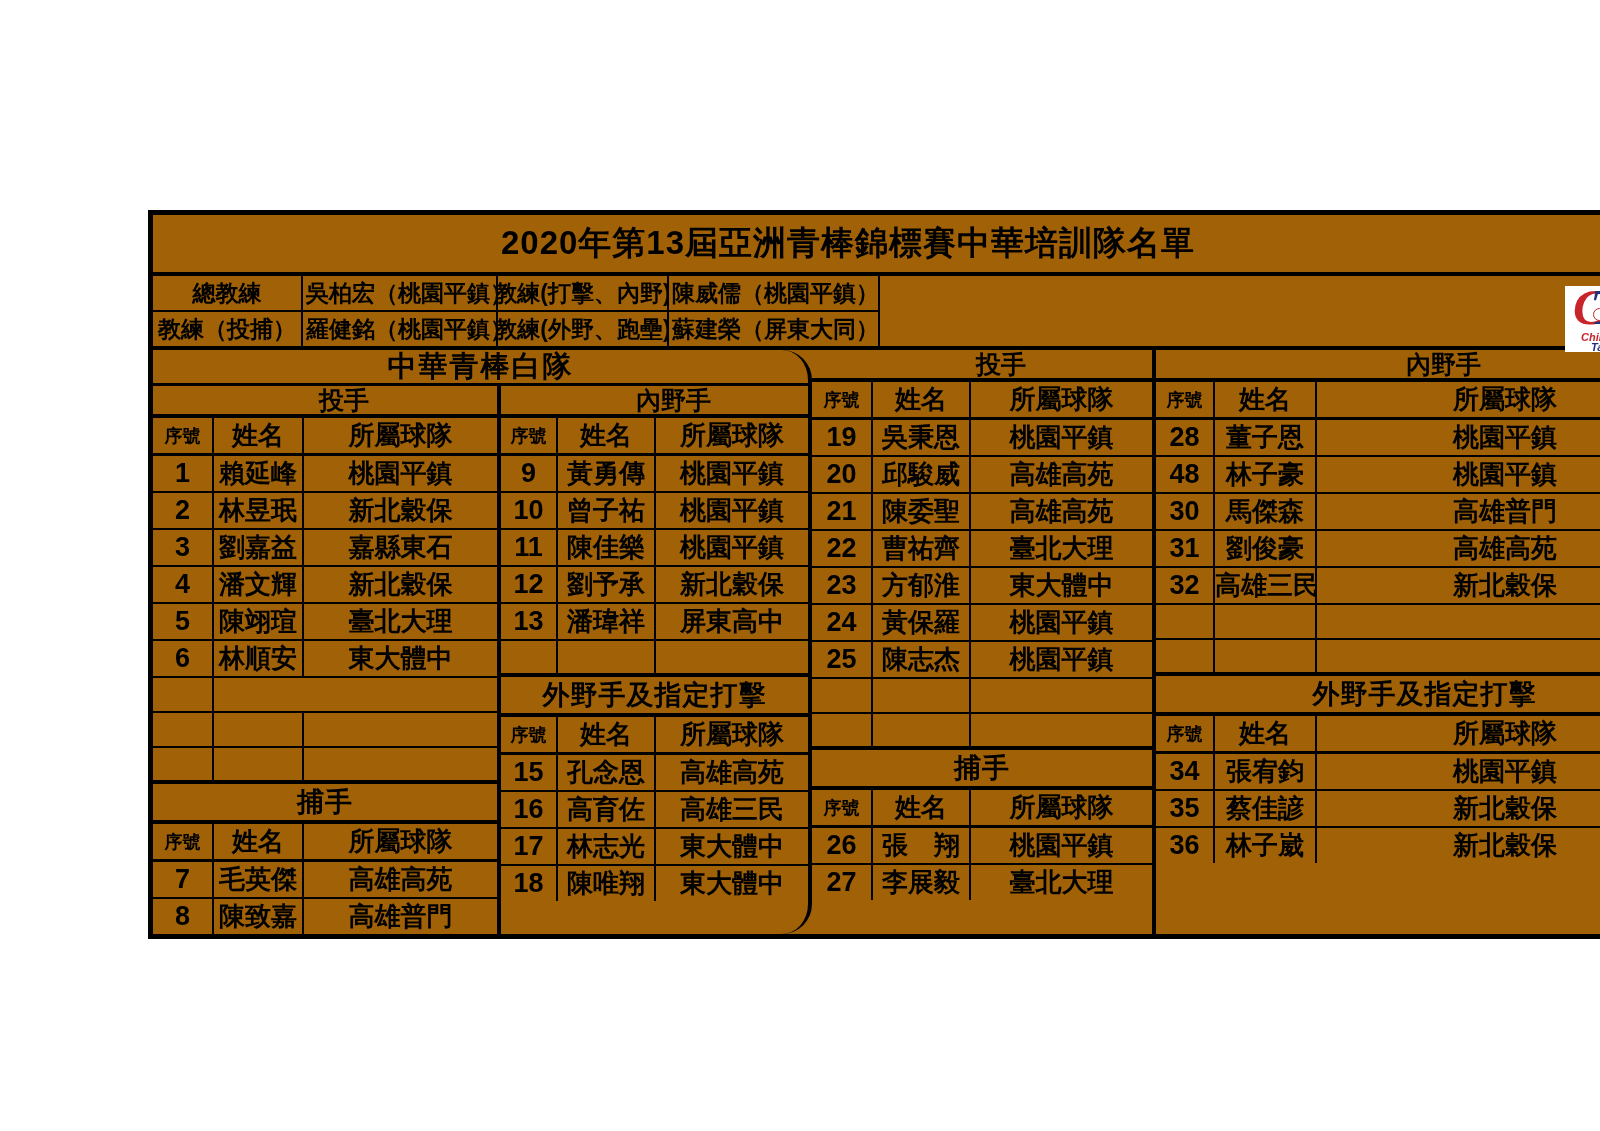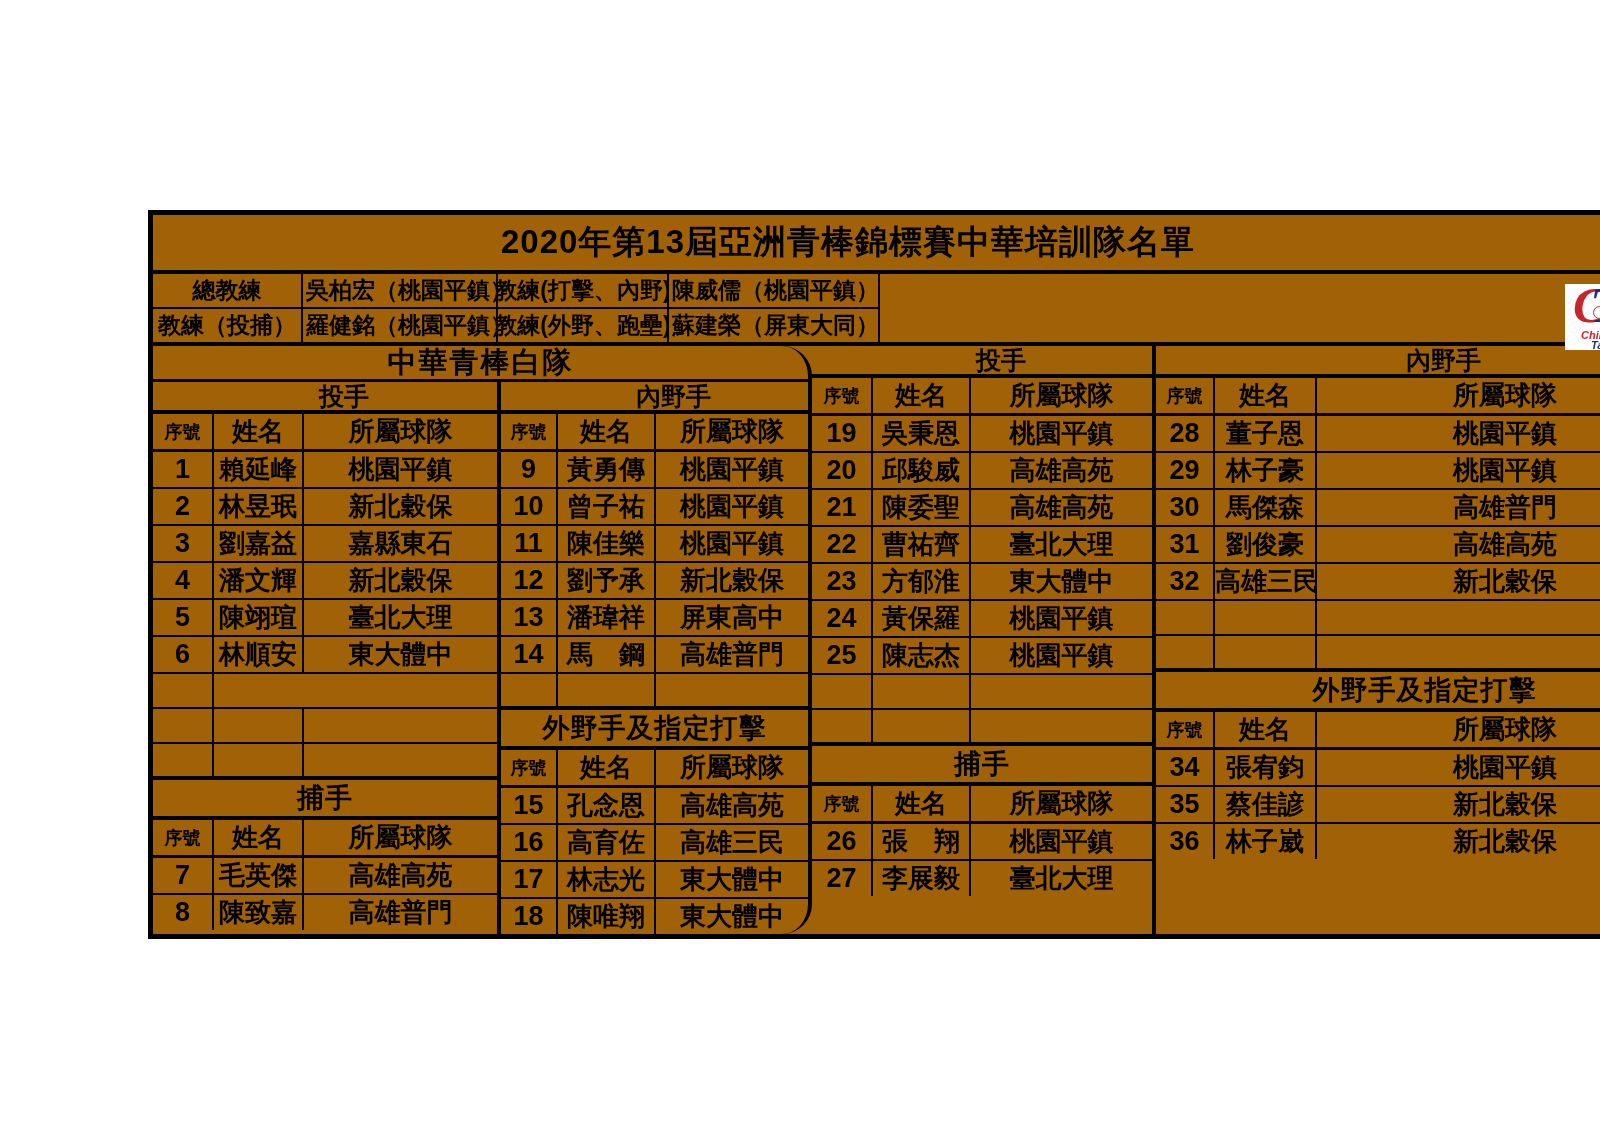--- a/index.html
+++ b/index.html
@@ -235,25 +235,20 @@
                 <td class="num">12</td>
                 <td>劉予承</td>
                 <td>新北穀保</td>
               </tr>
               <tr>
                 <td class="num">13</td>
                 <td>潘瑋祥</td>
                 <td>屏東高中</td>
               </tr>
               <tr>
-                <td class="num">14</td>
-                <td>馬　鋼</td>
-                <td>高雄普門</td>
-              </tr>
-              <tr>
                 <td></td>
                 <td></td>
                 <td></td>
               </tr>
               <tr class="sec-hdr">
                 <td colspan="3">外野手及指定打擊</td>
               </tr>
               <tr class="hdr">
                 <td class="seq-h">序號</td>
                 <td>姓名</td>
@@ -384,21 +379,21 @@
                 <td class="seq-h">序號</td>
                 <td>姓名</td>
                 <td>所屬球隊</td>
               </tr>
               <tr>
                 <td class="num">28</td>
                 <td>董子恩</td>
                 <td>桃園平鎮</td>
               </tr>
               <tr>
-                <td class="num">29</td>
+                <td class="num">48</td>
                 <td>林子豪</td>
                 <td>桃園平鎮</td>
               </tr>
               <tr>
                 <td class="num">30</td>
                 <td>馬傑森</td>
                 <td>高雄普門</td>
               </tr>
               <tr>
                 <td class="num">31</td>

